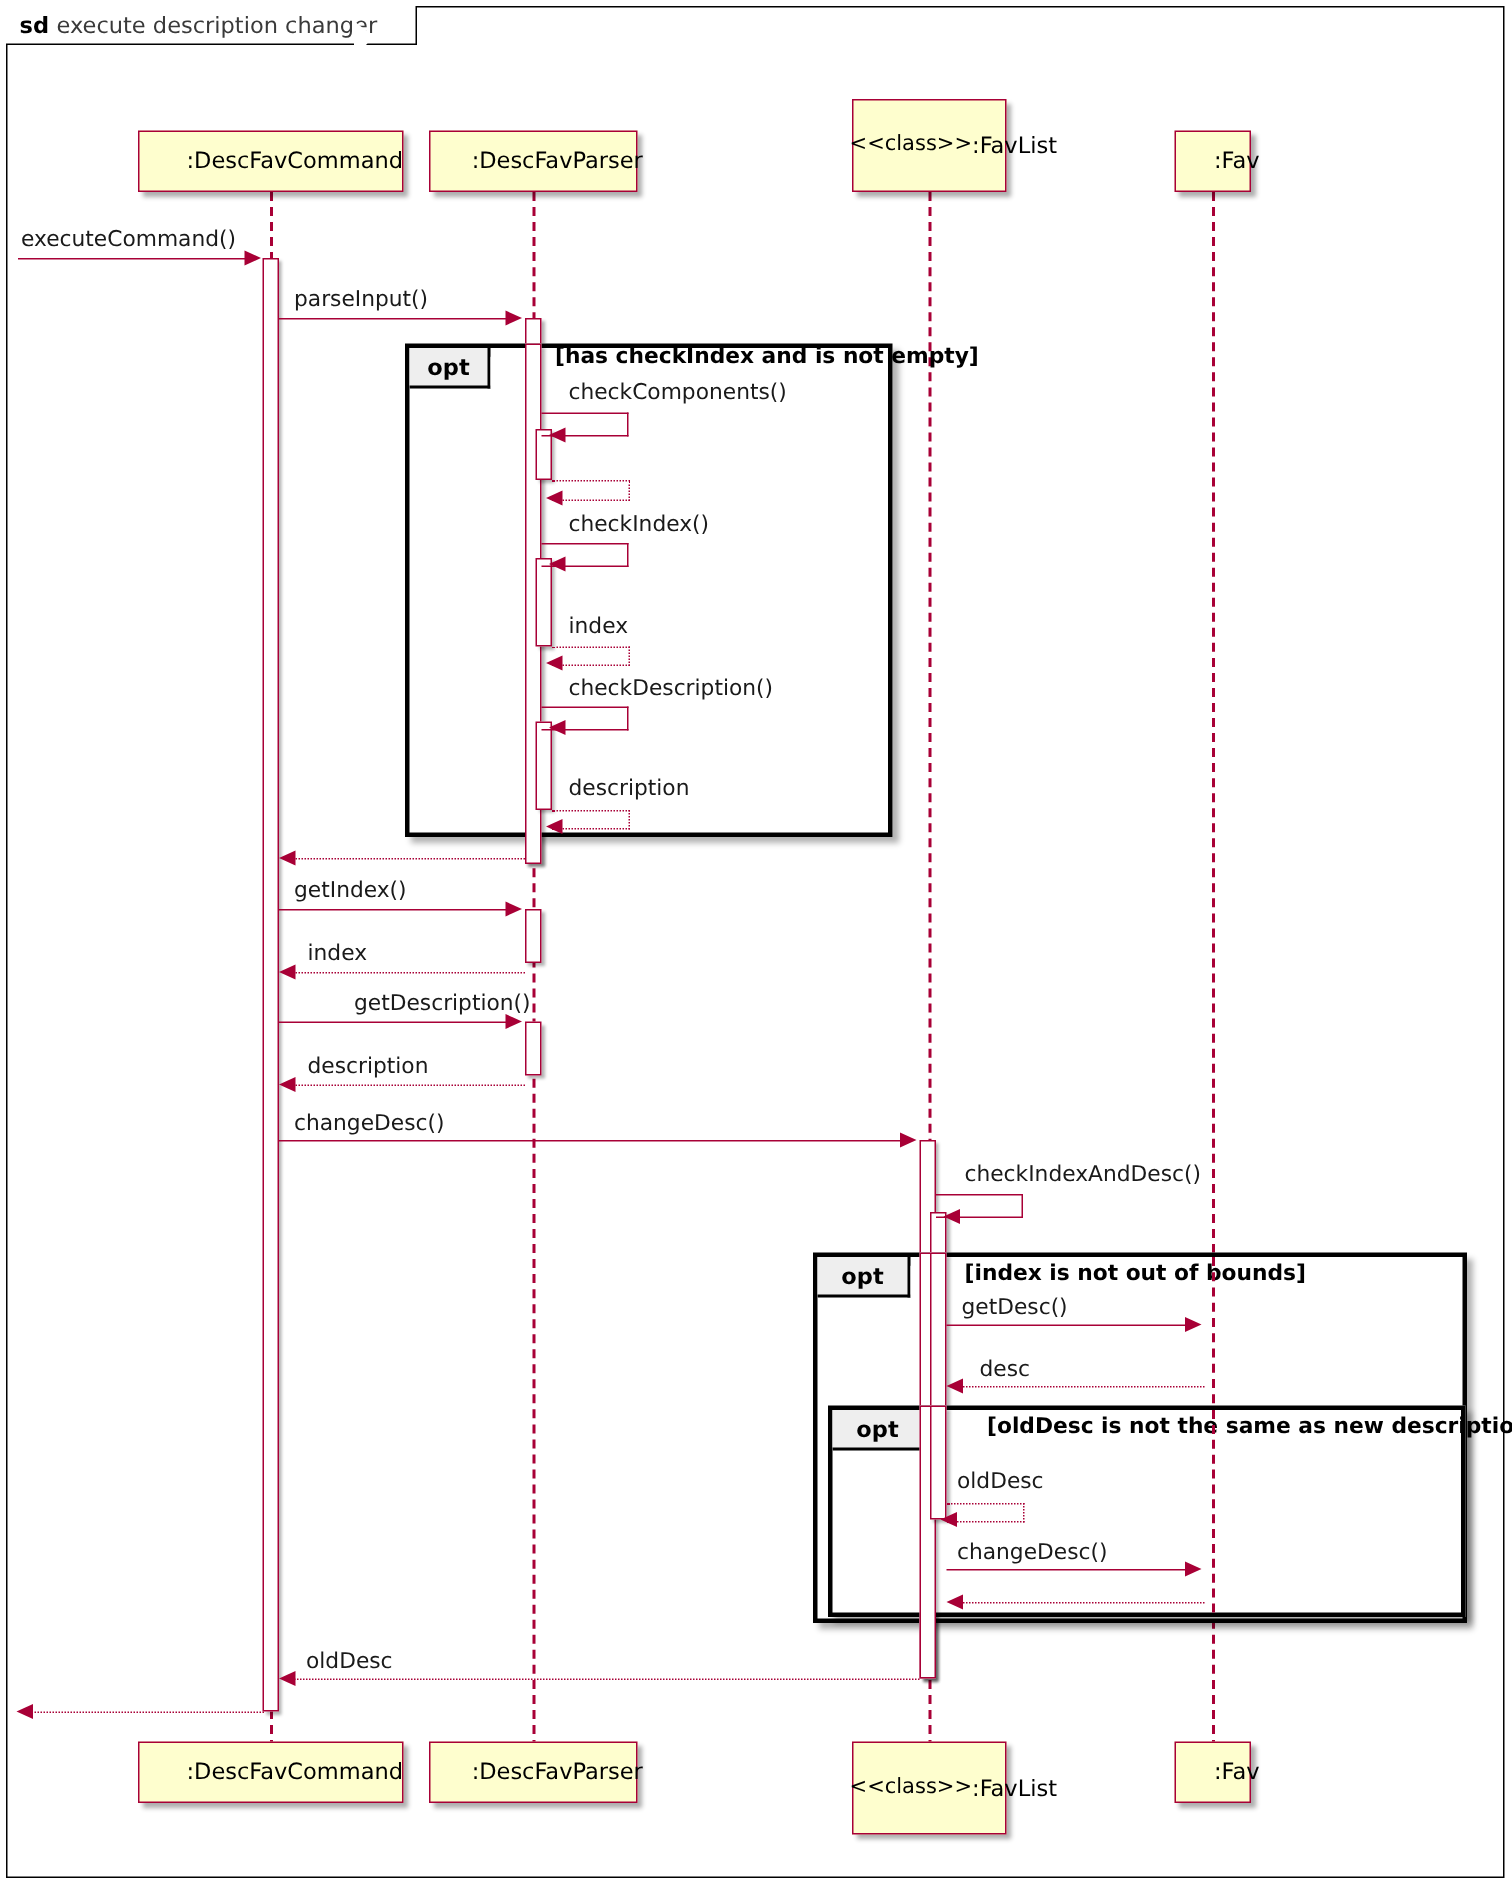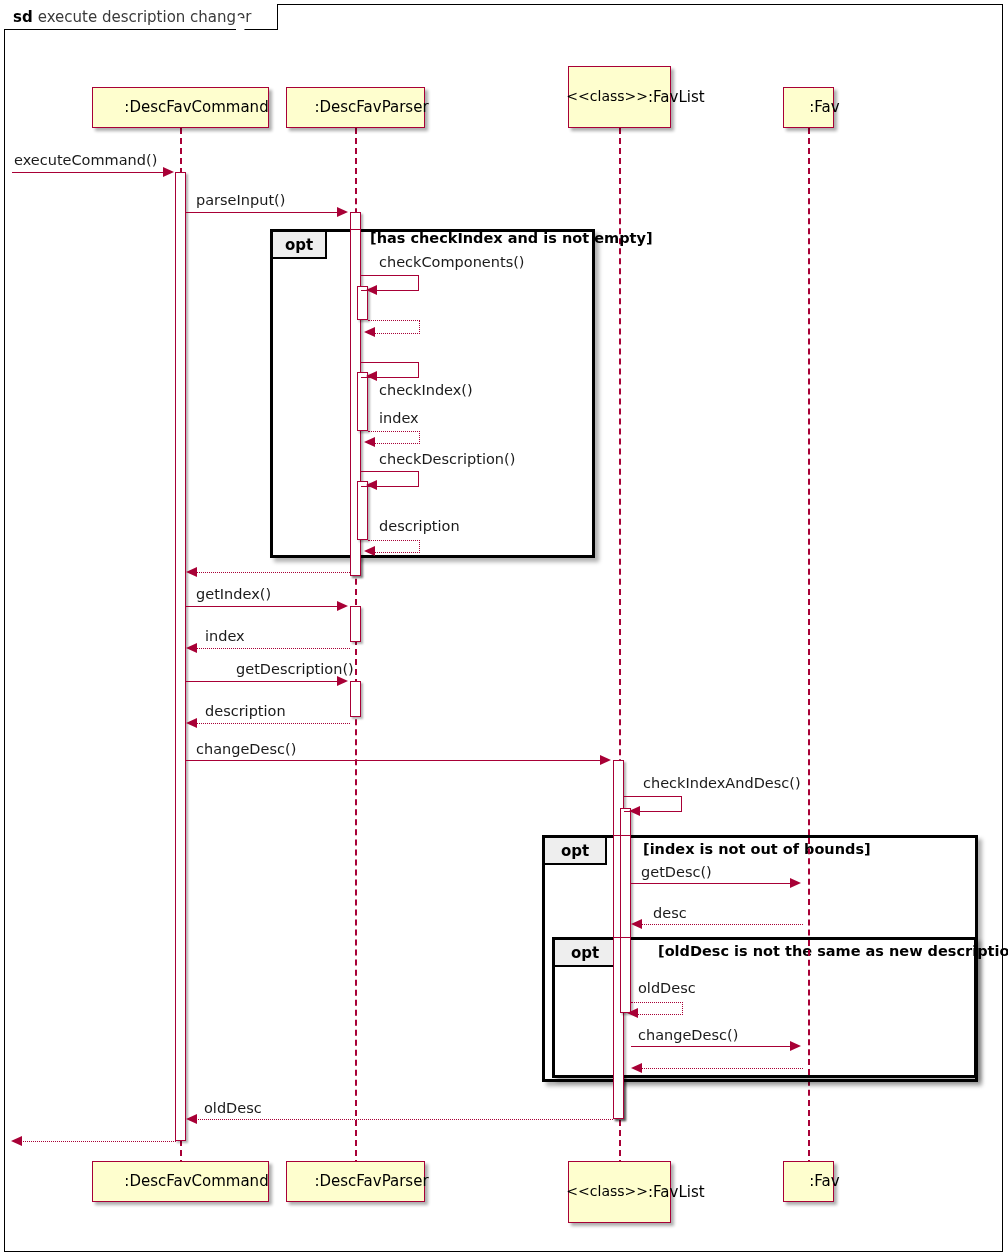--- a/index.html
+++ b/index.html
@@ -138,21 +138,21 @@
   <div class="act" style="left:357px;top:372px;width:11px;height:59px;"></div>
   <div class="act" style="left:357px;top:481px;width:11px;height:59px;"></div>
 
   <div class="mlabel" style="left:379px;top:254px;">checkComponents()</div>
   <div class="selfbox" style="left:361px;top:275px;width:58px;height:16px;"></div>
   <div class="arrow-l" style="left:366px;top:285px;"></div>
 
   <div class="selfbox dash" style="left:368px;top:320px;width:52px;height:14px;"></div>
   <div class="arrow-l" style="left:364px;top:327px;"></div>
 
-  <div class="mlabel" style="left:379px;top:342px;margin-top:40px;">checkIndex()</div>
+  <div class="mlabel" style="left:379px;top:342px;">checkIndex()</div>
   <div class="selfbox" style="left:361px;top:362px;width:58px;height:16px;"></div>
   <div class="arrow-l" style="left:366px;top:371px;"></div>
 
   <div class="mlabel" style="left:379px;top:410px;">index</div>
   <div class="selfbox dash" style="left:368px;top:431px;width:52px;height:13px;"></div>
   <div class="arrow-l" style="left:364px;top:437px;"></div>
 
   <div class="mlabel" style="left:379px;top:451px;">checkDescription()</div>
   <div class="selfbox" style="left:361px;top:471px;width:58px;height:16px;"></div>
   <div class="arrow-l" style="left:366px;top:480px;"></div>

